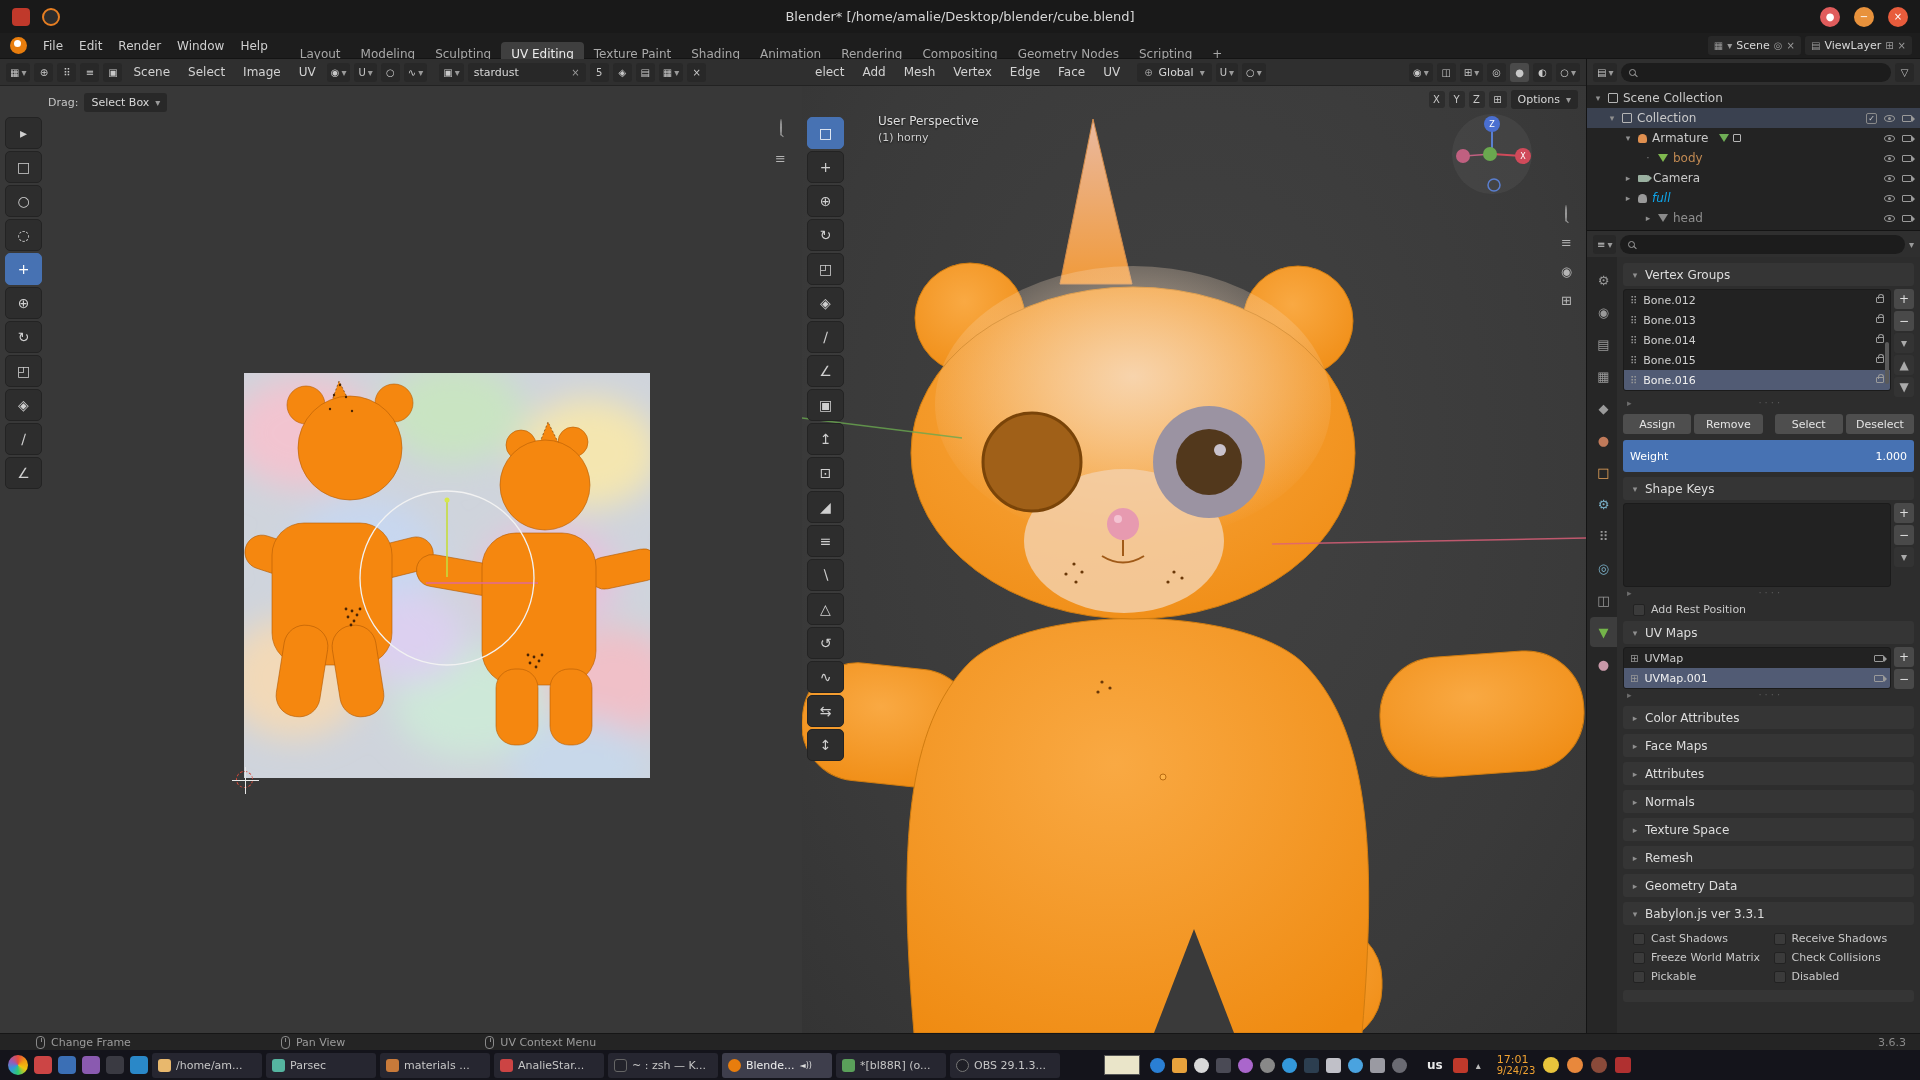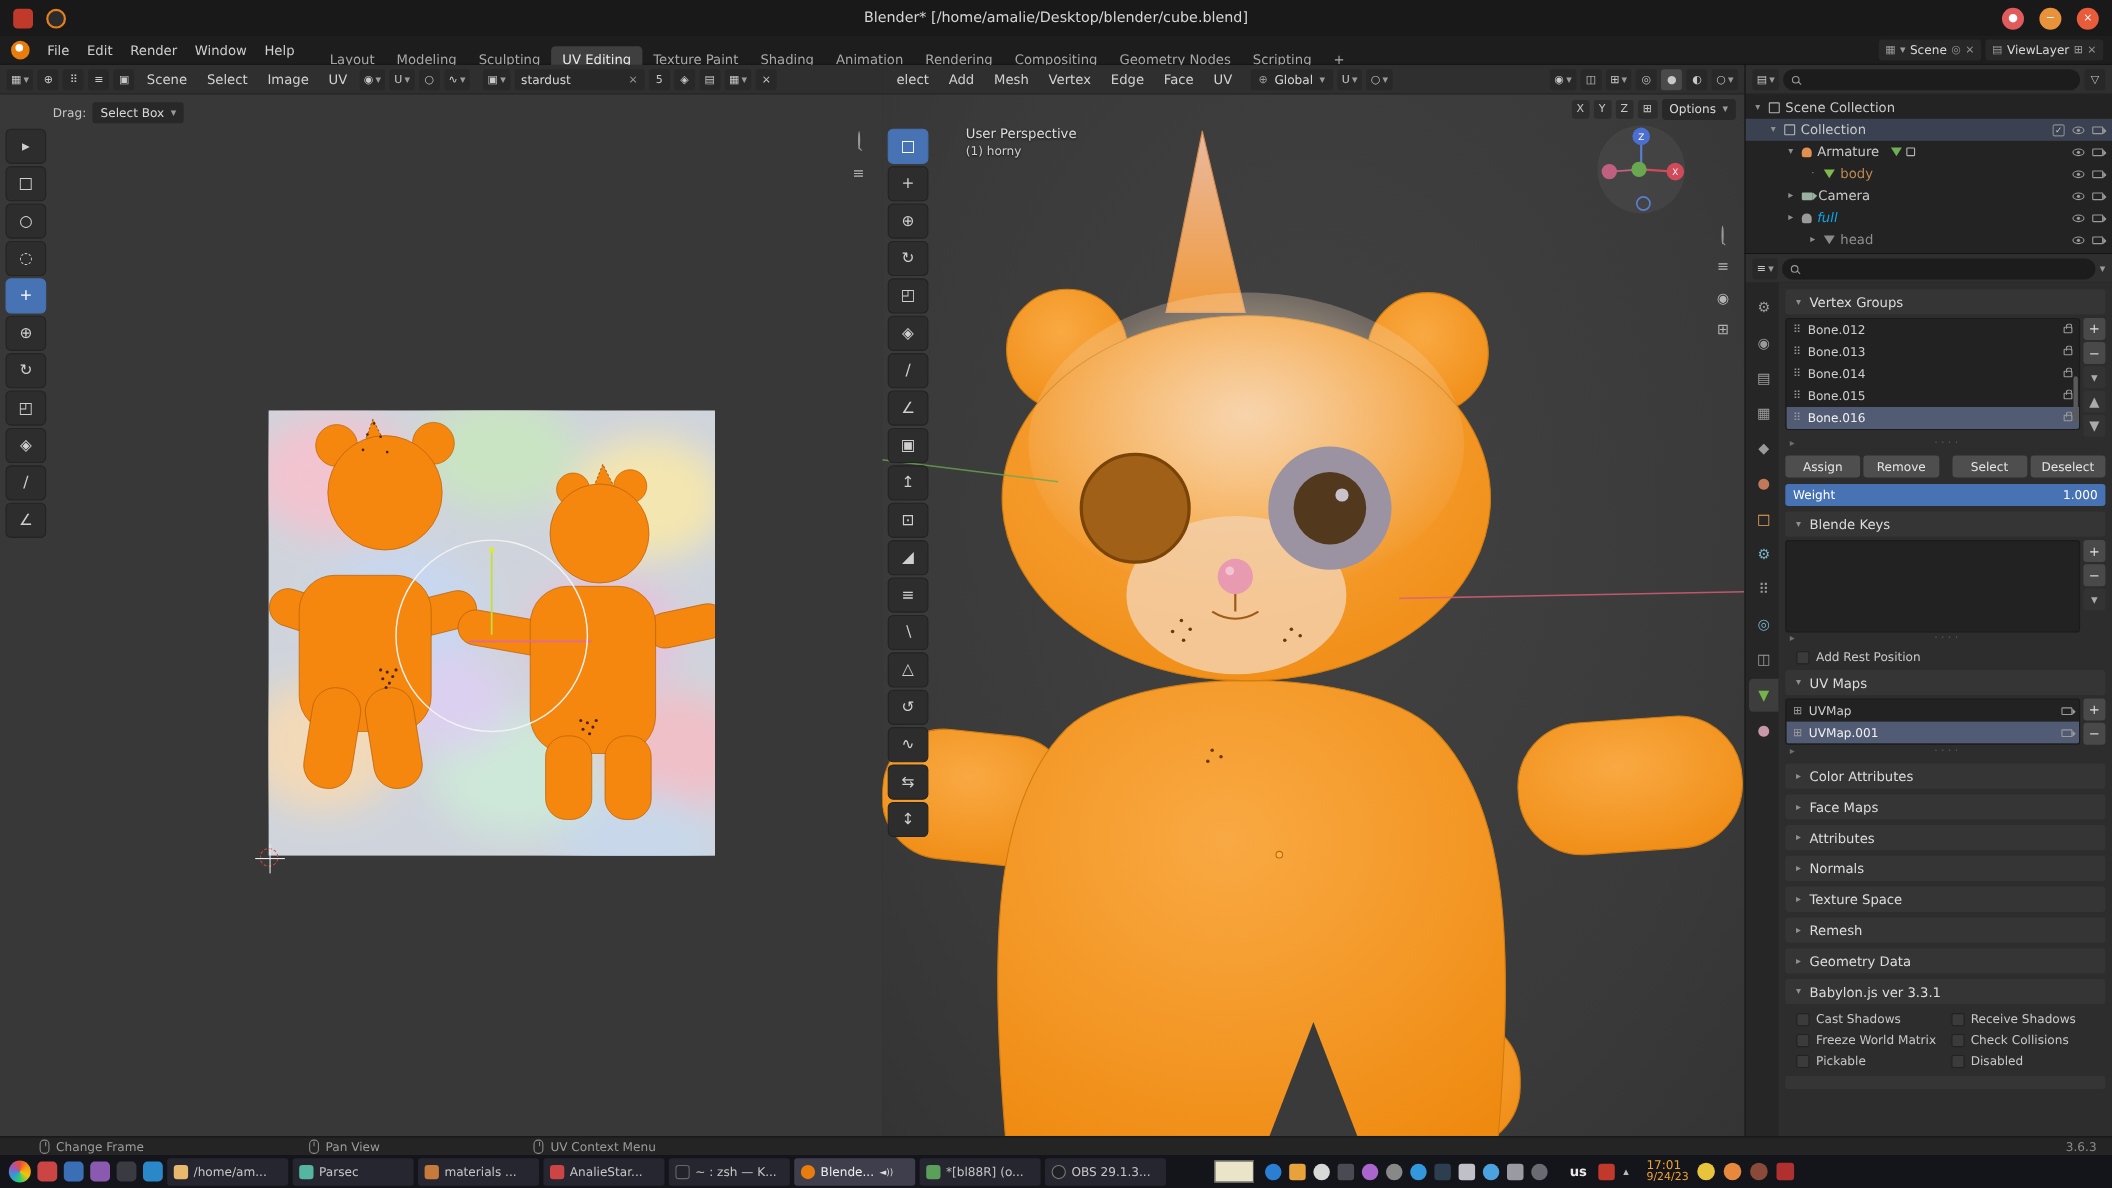--- a/index.html
+++ b/index.html
@@ -75,21 +75,21 @@
   .plist-row{height:20px;display:flex;align-items:center;gap:6px;padding:0 6px;font-size:11px;color:#cfcfcf;}
   .plist-row.sel{background:#515b74;color:#f0f0f0;}
   .scrollthumb{position:absolute;right:1px;top:52%;width:4px;height:42%;background:#5a5a5a;border-radius:2px;}
   .sidecol{display:flex;flex-direction:column;gap:2px;}
   .sq{width:20px;height:20px;background:#494949;border-radius:3px;color:#dedede;font-size:12px;display:flex;align-items:center;justify-content:center;}
   .sq.dim{background:#333;color:#aaa;}
   .sub-row{display:flex;align-items:center;height:12px;color:#6e6e6e;font-size:9px;padding:0 4px;}
   .grip{flex:1;text-align:center;letter-spacing:3px;color:#5a5a5a;font-size:10px;line-height:6px;}
   .btnrow{display:flex;gap:3px;margin-top:5px;}
   .pbtn{flex:1;height:20px;background:#4e4e4e;border-radius:3px;color:#e4e4e4;font-size:11px;display:flex;align-items:center;justify-content:center;}
-  .slider{height:20px;background:#4772b3;border-radius:3px;display:flex;justify-content:space-between;align-items:center;padding:0 7px;color:#fff;font-size:11px;margin-top:6px;}
+  .slider{height:32px;background:#4772b3;border-radius:3px;display:flex;justify-content:space-between;align-items:center;padding:0 7px;color:#fff;font-size:11px;margin-top:6px;}
   .check-grid{display:grid;grid-template-columns:1fr 1fr;gap:6px 4px;padding:7px 4px 2px 10px;}
   .check-item{display:flex;align-items:center;gap:6px;font-size:11px;color:#c9c9c9;}
   .cb{width:12px;height:12px;background:#3b3b3b;border:1px solid #222;border-radius:2px;flex:none;}
 
   
   .mg{width:7px;height:7px;border:1px solid #999;border-radius:50%;position:relative;flex:none;}
   .mg::after{content:"";position:absolute;width:4px;height:1px;background:#999;transform:rotate(45deg);right:-3px;bottom:-1px;}
   .search{flex:1;height:19px;background:#1c1c1c;border-radius:10px;display:flex;align-items:center;gap:5px;padding:0 8px;}
   .search input{background:none;border:none;outline:none;color:#ddd;font-size:11px;width:100%;}
   .mini-eye{width:11px;height:7px;border:1px solid #9a9a9a;border-radius:50%;position:relative;flex:none;}
@@ -633,21 +633,21 @@
         <span class="pbtn">Select</span>
         <span class="pbtn">Deselect</span>
       </div>
       <div class="slider">
         <span>Weight</span>
         <span>1.000</span>
       </div>
 
       <div class="panel-header">
         <span class="disc">▾</span>
-          <span>Blende Keys</span>
+          <span>Shape Keys</span>
       </div>
       <div class="plist-wrap">
         <div class="plist" style="height:84px;"></div>
         <div class="sidecol">
           <span class="sq">+</span>
           <span class="sq">−</span>
           <span class="sq dim">▾</span>
         </div>
       </div>
       <div class="sub-row">

